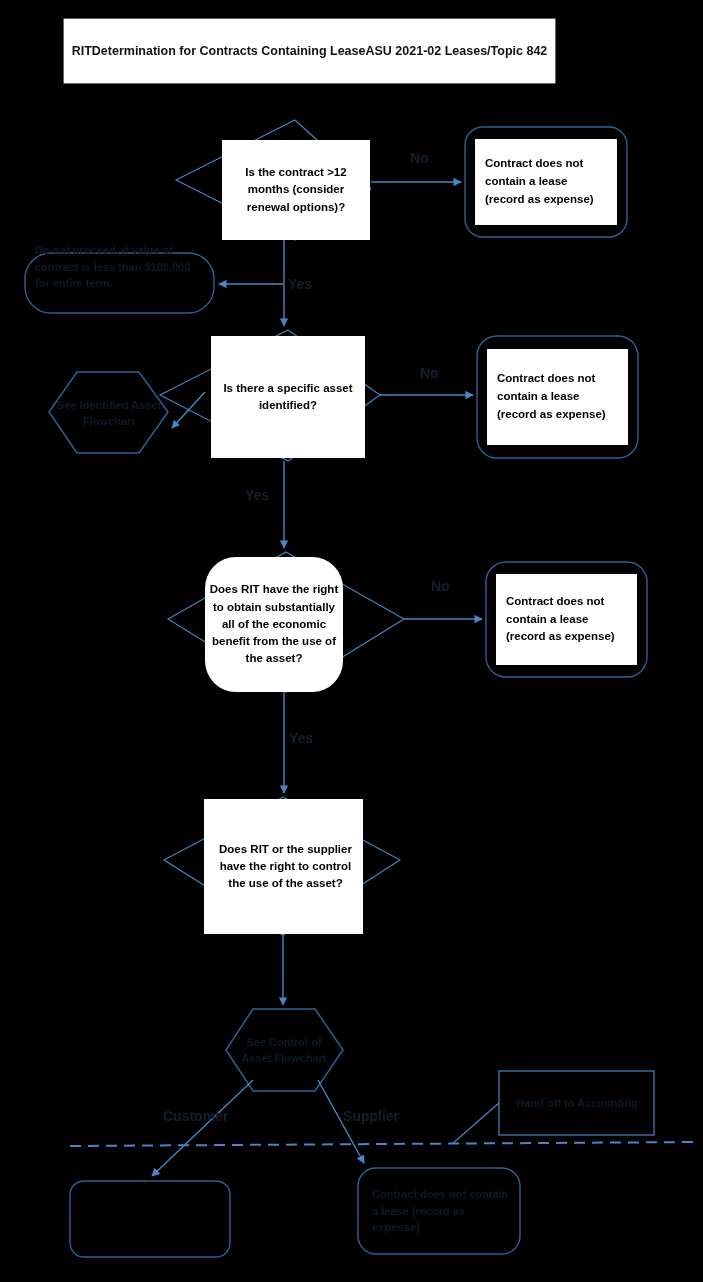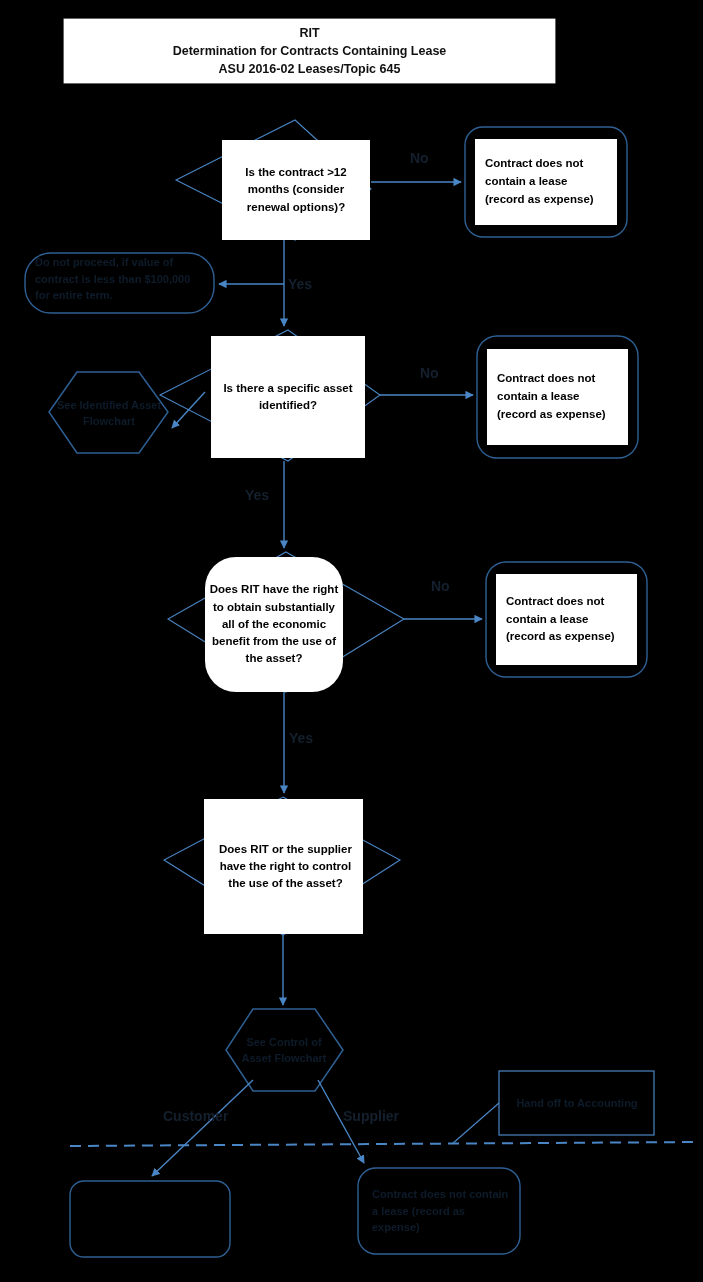--- a/index.html
+++ b/index.html
@@ -25,21 +25,21 @@
   }
   .node {
     position: absolute;
     box-sizing: border-box;
   }
   
   .title-box {
     background: #ffffff;
     color: #111111;
     display: flex;
-    flex-direction: column;
+    flex-direction: row;
     align-items: center;
     justify-content: center;
     font-weight: bold;
     font-size: 12.5px;
     line-height: 1.45;
     text-align: center;
   }
   
   .diamond-label {
     background: #ffffff;
@@ -154,38 +154,38 @@
     <line x1="318" y1="1080" x2="364" y2="1163" stroke="#4a86c5" stroke-width="1.4" marker-end="url(#arrow)"></line>
 
     <line x1="499" y1="1103" x2="452" y2="1144" stroke="#4a86c5" stroke-width="1.2"></line>
 
     <line x1="70" y1="1146" x2="700" y2="1142" stroke="#4a86c5" stroke-width="2" stroke-dasharray="11,7"></line>
   </svg>
 
   <div class="node title-box" style="left:64px; top:19px; width:491px; height:64px;">
     <div>RIT</div>
     <div>Determination for Contracts Containing Lease</div>
-    <div>ASU 2016-02 Leases/Topic 645</div>
+    <div>ASU 2021-02 Leases/Topic 842</div>
   </div>
 
   <div class="node diamond-label" style="left:222px; top:140px; width:148px; height:100px;">Is the contract &gt;12 months (consider renewal options)?</div>
 
   <div class="node diamond-label" style="left:211px; top:336px; width:154px; height:122px;">Is there a specific asset identified?</div>
 
   <div class="node diamond-label" style="left:205px; top:557px; width:138px; height:135px;border-radius:31px;">Does RIT have the right to obtain substantially all of the economic benefit from the use of the asset?</div>
 
   <div class="node diamond-label" style="left:204px; top:799px; width:159px; height:135px;padding-left:8px;">Does RIT or the supplier have the right to control the use of the asset?</div>
 
   <div class="term-inner" style="left:475px; top:139px; width:142px; height:86px;">Contract does not contain a lease (record as expense)</div>
 
   <div class="term-inner" style="left:487px; top:349px; width:141px; height:96px;">Contract does not contain a lease (record as expense)</div>
 
   <div class="term-inner" style="left:496px; top:574px; width:141px; height:91px;">Contract does not contain a lease (record as expense)</div>
 
-  <div class="dark-text left-align" style="left:35px; top:252px; width:172px; height:54px;">Do not proceed, if value of contract is less than $100,000 for entire term.</div>
+  <div class="dark-text left-align" style="left:35px; top:240px; width:172px; height:54px;">Do not proceed, if value of contract is less than $100,000 for entire term.</div>
 
   <div class="dark-text" style="left:55px; top:382px; width:108px; height:62px;">See Identified Asset Flowchart</div>
 
   <div class="dark-text" style="left:511px; top:1080px; width:132px; height:46px;">Hand off to Accounting</div>
 
   <div class="dark-text" style="left:232px; top:1019px; width:104px; height:62px;">See Control of Asset Flowchart</div>
 
   <div class="dark-text left-align" style="left:372px; top:1182px; width:142px; height:58px;">Contract does not contain a lease (record as expense)</div>
 
 

